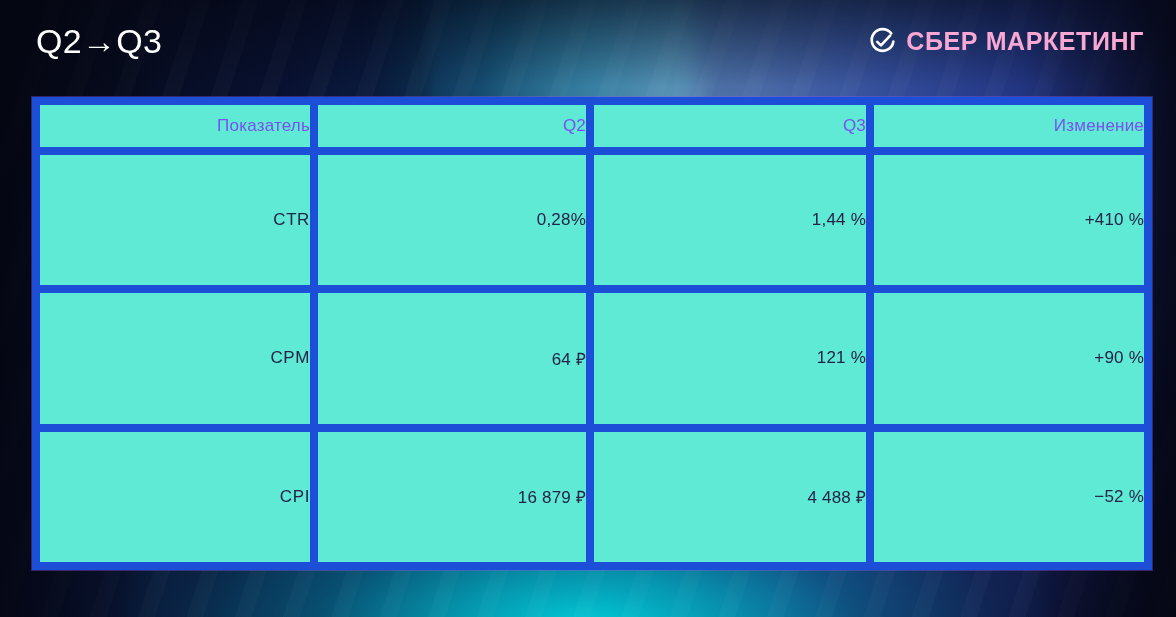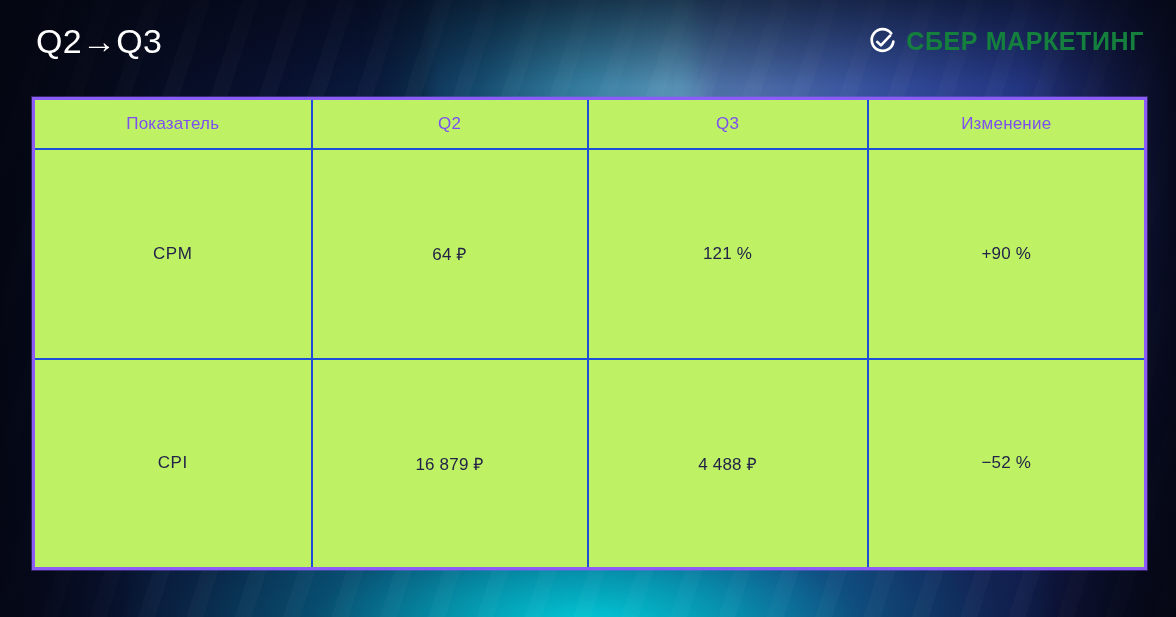--- a/index.html
+++ b/index.html
@@ -112,21 +112,21 @@
     right:32px; top:27px;
     display:flex;
     align-items:center;
     gap:9px;
     white-space:nowrap;
   }
   .brand-mark { display:block; width:29px; height:29px; }
   .brand-name {
     font-size:25px;
     font-weight:700;
-    color:#15803d;
+    color:#f9a8d4;
     letter-spacing:0.6px;
   }
 
   
   .metrics-table {
     position:absolute;
     left:32px; top:97px;
     width:1112px; height:473px;
     border-collapse:collapse;
     table-layout:fixed;
@@ -134,24 +134,24 @@
     border:3px solid #8b5cf6;
     box-shadow:0 0 0 1px rgba(139,92,246,0.35);
   }
   .metrics-table col.c1 { width:278px; }
   .metrics-table col.c2 { width:276px; }
   .metrics-table col.c3 { width:280px; }
   .metrics-table col.c4 { width:278px; }
 
   .metrics-table th,
   .metrics-table td {
-    border:2px solid #1d4ed8;
-    text-align:center;
+    border:8px solid #1d4ed8;
+    text-align:right;
     vertical-align:middle;
-    background:#bef264;
+    background:#5eead4;
   }
   .metrics-table thead th {
     height:50px;
     font-size:17px;
     font-weight:400;
     color:#7c4ff0;
     letter-spacing:0.2px;
   }
   .metrics-table tbody td {
     height:88px;
@@ -195,20 +195,26 @@
     <thead>
       <tr>
         <th>Показатель</th>
         <th>Q2</th>
         <th>Q3</th>
         <th>Изменение</th>
       </tr>
     </thead>
     <tbody>
       <tr>
+        <td class="metric-name">CTR</td>
+        <td>0,28%</td>
+        <td>1,44 %</td>
+        <td>+410 %</td>
+      </tr>
+      <tr>
         <td class="metric-name">CPM</td>
         <td>64 ₽</td>
         <td>121 %</td>
         <td>+90 %</td>
       </tr>
       <tr>
         <td class="metric-name">CPI</td>
         <td>16 879 ₽</td>
         <td>4 488 ₽</td>
         <td>−52 %</td>

